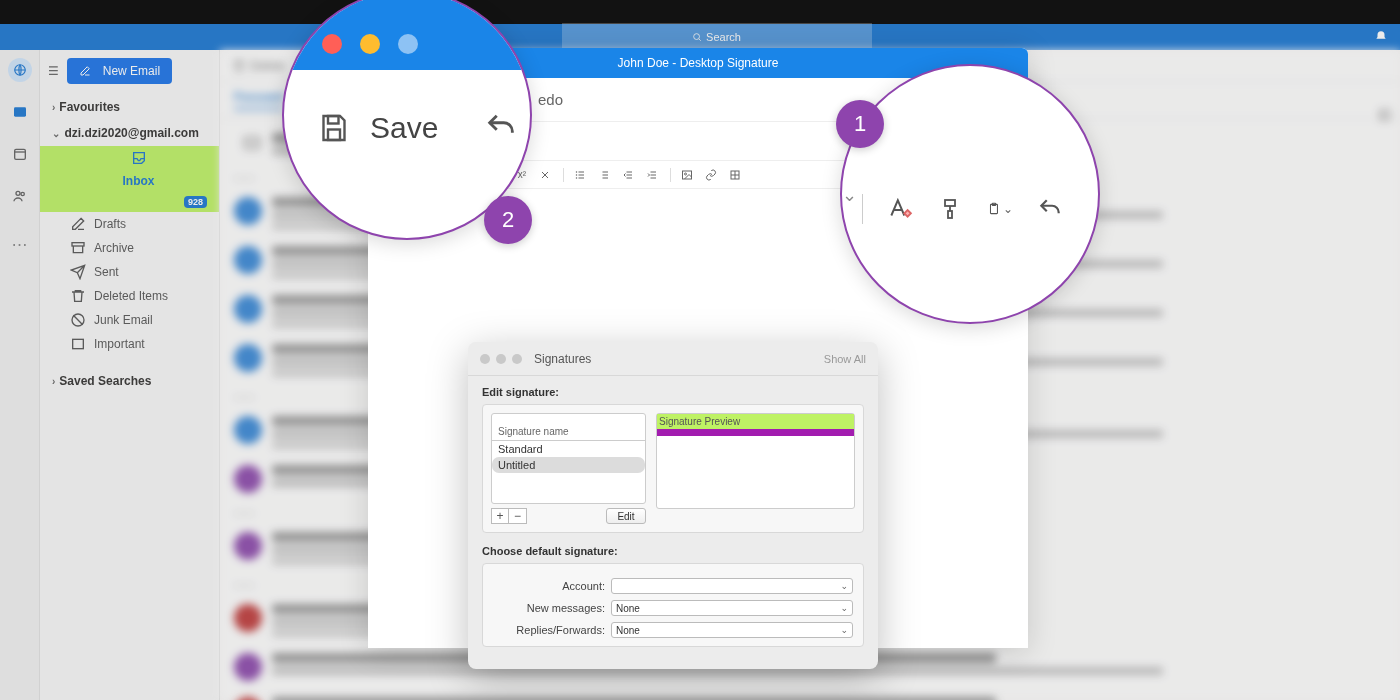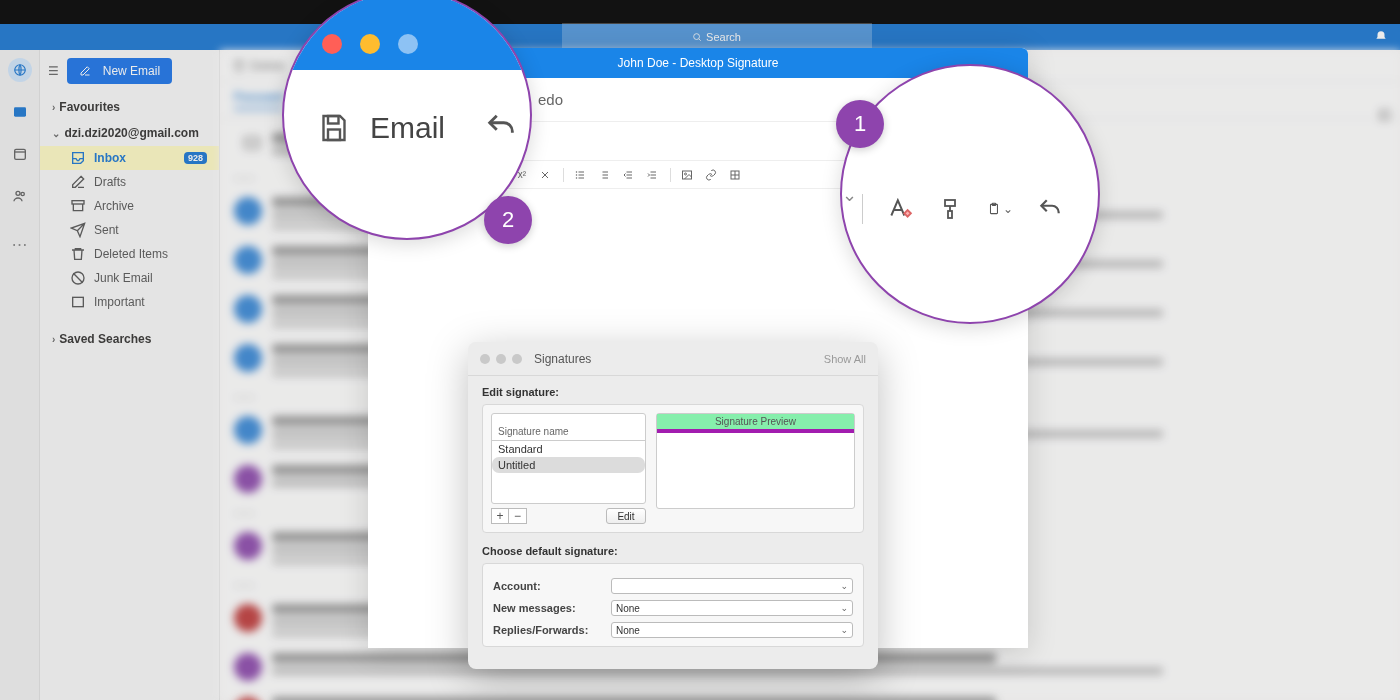--- a/index.html
+++ b/index.html
@@ -18,21 +18,21 @@
 .rail-item { width: 24px; height: 24px; display: flex; align-items: center; justify-content: center; color: #616161; }
 .rail-item.selected { color: #1976d2; }
 .rail-globe { width: 24px; height: 24px; background: #cfe4fa; border-radius: 50%; display:flex; align-items:center; justify-content:center; color:#1976d2;}
 
 .sidebar { width: 180px; background: #f7f7f7; border-right: 1px solid #e1e1e1; padding-top: 8px; font-size: 12px; color: #323130; }
 .sidebar-top { display: flex; align-items: center; gap: 8px; padding: 0 8px 10px 8px; }
 .hamburger { color: #666; }
 .new-email-btn { background: #1a73e8; color: #fff; border-radius: 4px; padding: 6px 12px; font-size: 12px; display: flex; align-items: center; gap: 12px; border: none; }
 .folder-header { font-weight: 600; padding: 6px 12px; display: flex; align-items: center; gap: 4px; font-size: 12px; }
 .folder-item { padding: 4px 12px 4px 30px; display: flex; align-items: center; gap: 8px; font-size: 12px; color: #555; }
-.folder-item.active { background: #fef9c3; color: #1976d2; font-weight: 600; }
+.folder-item.active { background: #bef264; color: #1976d2; font-weight: 600; flex-direction: column; }
 .folder-count { margin-left: auto; background: #1976d2; color: #fff; border-radius: 4px; font-size: 9px; padding: 1px 4px; }
 .chev { font-size: 10px; color: #666; }
 
 .mail-list { flex: 1; background: #fff; position: relative; filter: blur(4px); opacity: 0.85; }
 .toolbar { height: 32px; border-bottom: 1px solid #eaeaea; display: flex; align-items: center; padding: 0 12px; gap: 16px; font-size: 12px; color: #666; }
 .tabs { display: flex; gap: 16px; padding: 8px 14px; font-size: 12px; border-bottom: 1px solid #eaeaea; }
 .tab.focused { color: #1976d2; font-weight: 600; border-bottom: 2px solid #1976d2; padding-bottom: 4px; }
 .mail-rows { padding: 6px 0; }
 .mail-row { display: flex; gap: 10px; padding: 8px 14px; align-items: flex-start; }
 .avatar { width: 28px; height: 28px; border-radius: 50%; flex-shrink: 0; }
@@ -75,23 +75,23 @@
 .name-box { border:1px solid #ccc; background:#fff; border-radius:3px; }
 .name-header { background:#fff; padding:3px 6px; font-size:10px; color:#666; border-bottom:1px solid #ccc;margin-top:9px; }
 .name-list { height: 62px; }
 .name-item { padding:2px 6px; font-size:11px; border-bottom: 0; }
 .name-item.sel { background:#dcdcdc;border-radius:7px; }
 .pm-row { display:flex; margin-top:4px; }
 .pm-btn { width:18px; height:16px; border:1px solid #bbb; background:#fff; display:flex; align-items:center; justify-content:center; font-size:12px; color:#555; }
 .pm-btn + .pm-btn { border-left:none; }
 .edit-btn { margin-left:auto; width:40px; height:16px; border:1px solid #bbb; background:linear-gradient(#fff,#eee); font-size:10px; display:flex;align-items:center;justify-content:center; border-radius:3px;}
 .preview-box { border:1px solid #ccc; background:#fff; border-radius:3px; height: 96px; }
-.preview-header { background:#86efac; text-align:center; padding:2px; font-size:10px; color:#555; border-bottom:4px solid #a21caf; }
+.preview-header { background:#bef264; padding:2px; font-size:10px; color:#555; border-bottom:7px solid #a21caf; }
 .def-row { display:flex; align-items:center; margin-top:6px; gap:6px; }
-.def-label { width:112px; text-align:left; font-size:11px; color:#444;font-weight:bold; }
+.def-label { width:112px; text-align:right; font-size:11px; color:#444; }
 .def-select { flex:1; height:16px; background:#fff; border:1px solid #bbb; border-radius:3px; font-size:10px; padding:0 4px; display:flex; align-items:center; position:relative; }
 .def-select::after { content:"⌄"; position:absolute; right:4px; font-size:9px; color:#666; }
 .def-panel { background:#f7f7f7; border:1px solid #d8d8d8; border-radius:4px; padding:8px 10px; }
 
 
 .zoom { position:absolute; border-radius:50%; background:#fff; border:2px solid #8e44ad; box-shadow: 0 4px 20px rgba(0,0,0,0.15); overflow:hidden; }
 .zoom1 { left: 840px; top: 64px; width: 260px; height: 260px; }
 .zoom2 { left: 282px; top: -10px; width: 250px; height: 250px; }
 
 .zoom1-inner { position:absolute; inset:0; }
@@ -543,21 +543,21 @@
       <div class="z2dot z2r"></div>
       <div class="z2dot z2y"></div>
       <div class="z2dot z2g"></div>
     </div>
     <div class="zoom2-save">
       <svg width="36" height="36" viewBox="0 0 24 24" fill="none" stroke="#555" stroke-width="1.6">
           <path d="M5 4h11l3 3v13H5z"></path>
           <rect x="8" y="4" width="7" height="5"></rect>
           <rect x="8" y="13" width="8" height="7"></rect>
         </svg>
-      <span class="lbl">Email</span>
+      <span class="lbl">Save</span>
     </div>
     <div class="zoom2-undo">
       <svg width="34" height="34" viewBox="0 0 24 24" fill="none" stroke="#555" stroke-width="2">
           <path d="M9 14L4 9l5-5"></path>
           <path d="M4 9h10a6 6 0 016 6v1"></path>
         </svg>
     </div>
   </div>
 </div>
 

